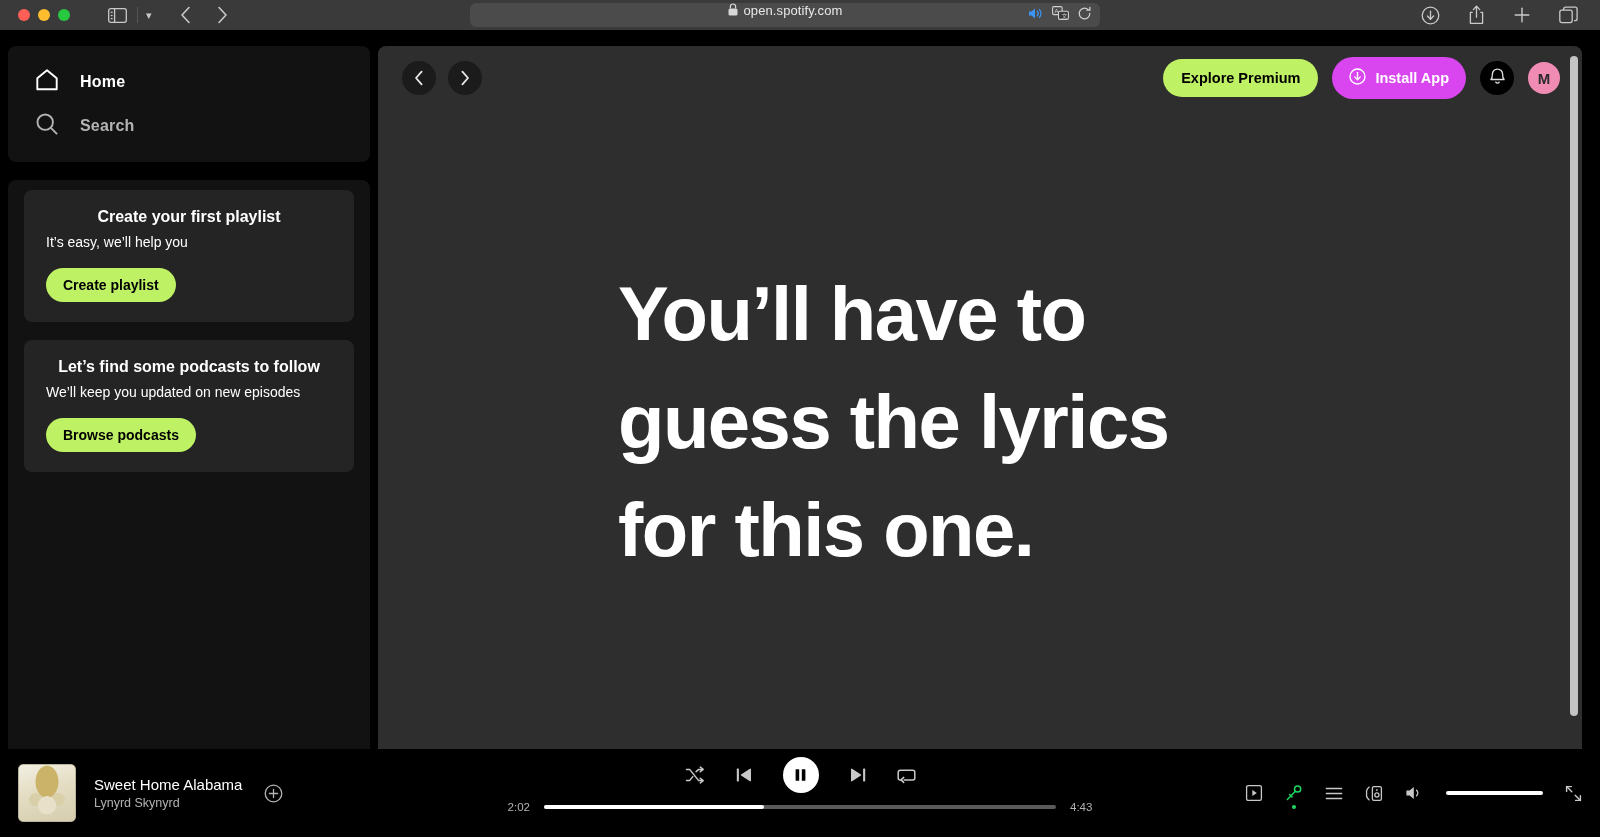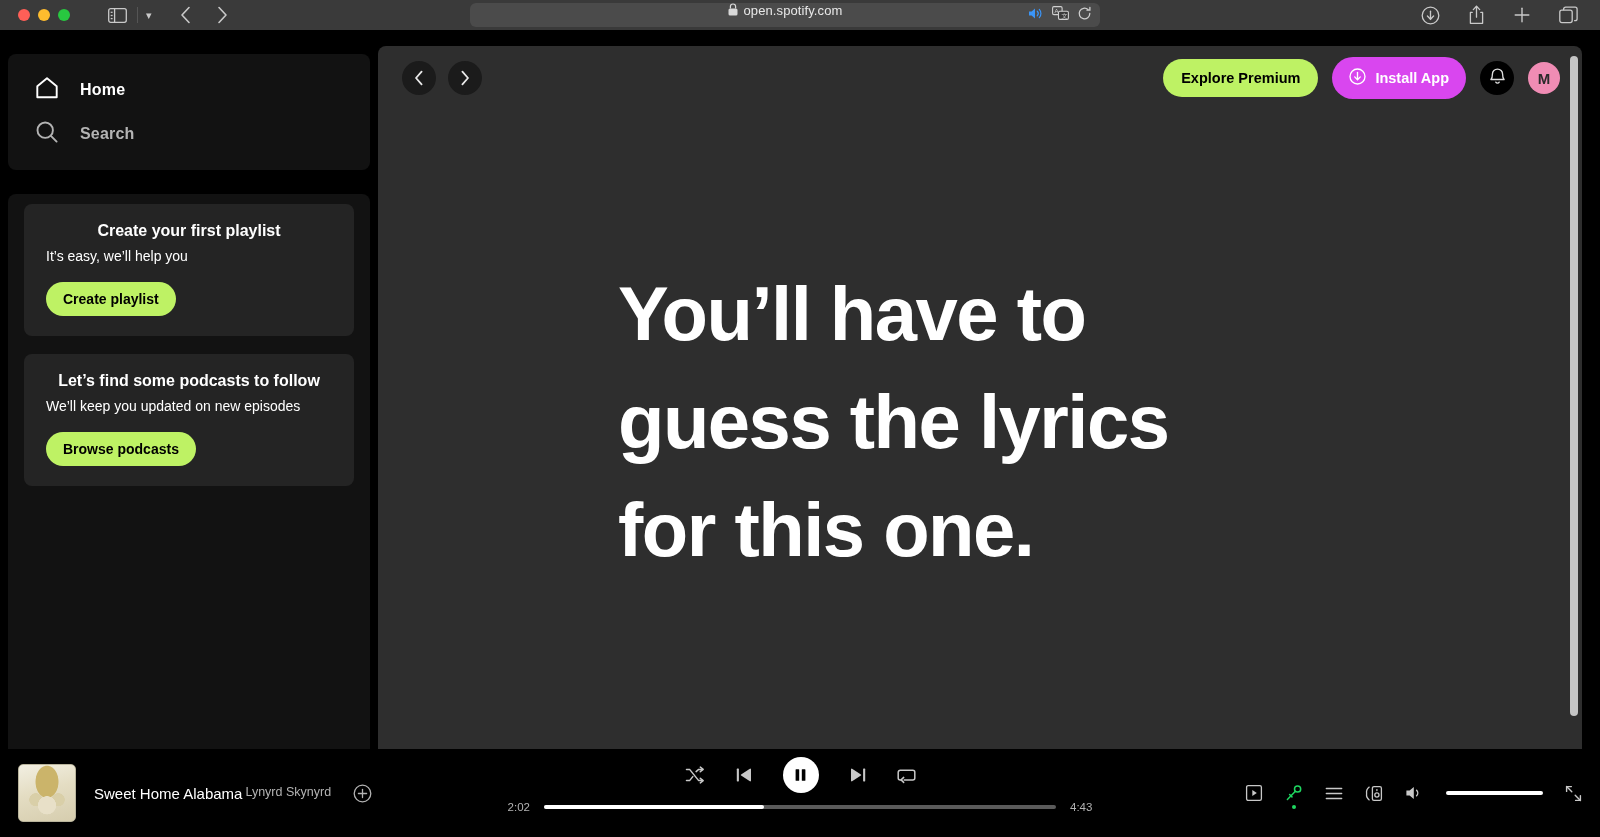--- a/index.html
+++ b/index.html
@@ -46,22 +46,22 @@
   }
 
   
   #app{
     position:absolute; left:0; top:30px; width:1600px; height:807px;
     background:#000;
   }
 
   
   #sidebar{
-    position:absolute; left:8px; top:24px; width:362px; height:712px;
-    display:flex; flex-direction:column; gap:24px;
+    position:absolute; left:8px; top:16px; width:362px; height:712px;
+    display:flex; flex-direction:column; gap:18px;
   }
   .side-card{ background:#121212; border-radius:8px; }
   #nav-card{ padding:14px 0 14px 0; }
   .nav-item{
     display:flex; align-items:center; height:44px; padding-left:26px; gap:20px;
     color:#b3b3b3; cursor:pointer;
   }
   .nav-item.active{ color:#fff; }
   .nav-label{ font-size:16px; font-weight:bold; letter-spacing:.2px;}
 
@@ -148,21 +148,21 @@
   #album-art{
     width:58px;height:58px;border-radius:5px; flex:none;
     background:
       radial-gradient(circle at 50% 72%, #e8e0c8 0 18%, transparent 19%),
       radial-gradient(circle at 30% 62%, #d9cfa8 0 12%, transparent 13%),
       radial-gradient(circle at 70% 62%, #d9cfa8 0 12%, transparent 13%),
       radial-gradient(ellipse at 50% 30%, #cbb46a 0 28%, transparent 30%),
       linear-gradient(165deg,#f2efe2 0%,#e4ddc3 45%,#d6cdae 100%);
     border:1px solid #b9b49c;
   }
-  #track-meta{ display:flex; flex-direction:row; gap:3px; }
+  #track-meta{ display:flex; flex-direction:column; gap:3px; }
   #track-title{ color:#fff; font-size:15px; }
   #track-artist{ color:#b3b3b3; font-size:12.5px; }
   #add-track{ color:#b3b3b3; cursor:pointer; display:flex; margin-left:4px;}
 
   #player-center{
     position:absolute; left:50%; transform:translateX(-50%);
     top:8px; width:740px;
     display:flex; flex-direction:column; align-items:center; gap:6px;
   }
   #transport{ display:flex; align-items:center; gap:30px; }

